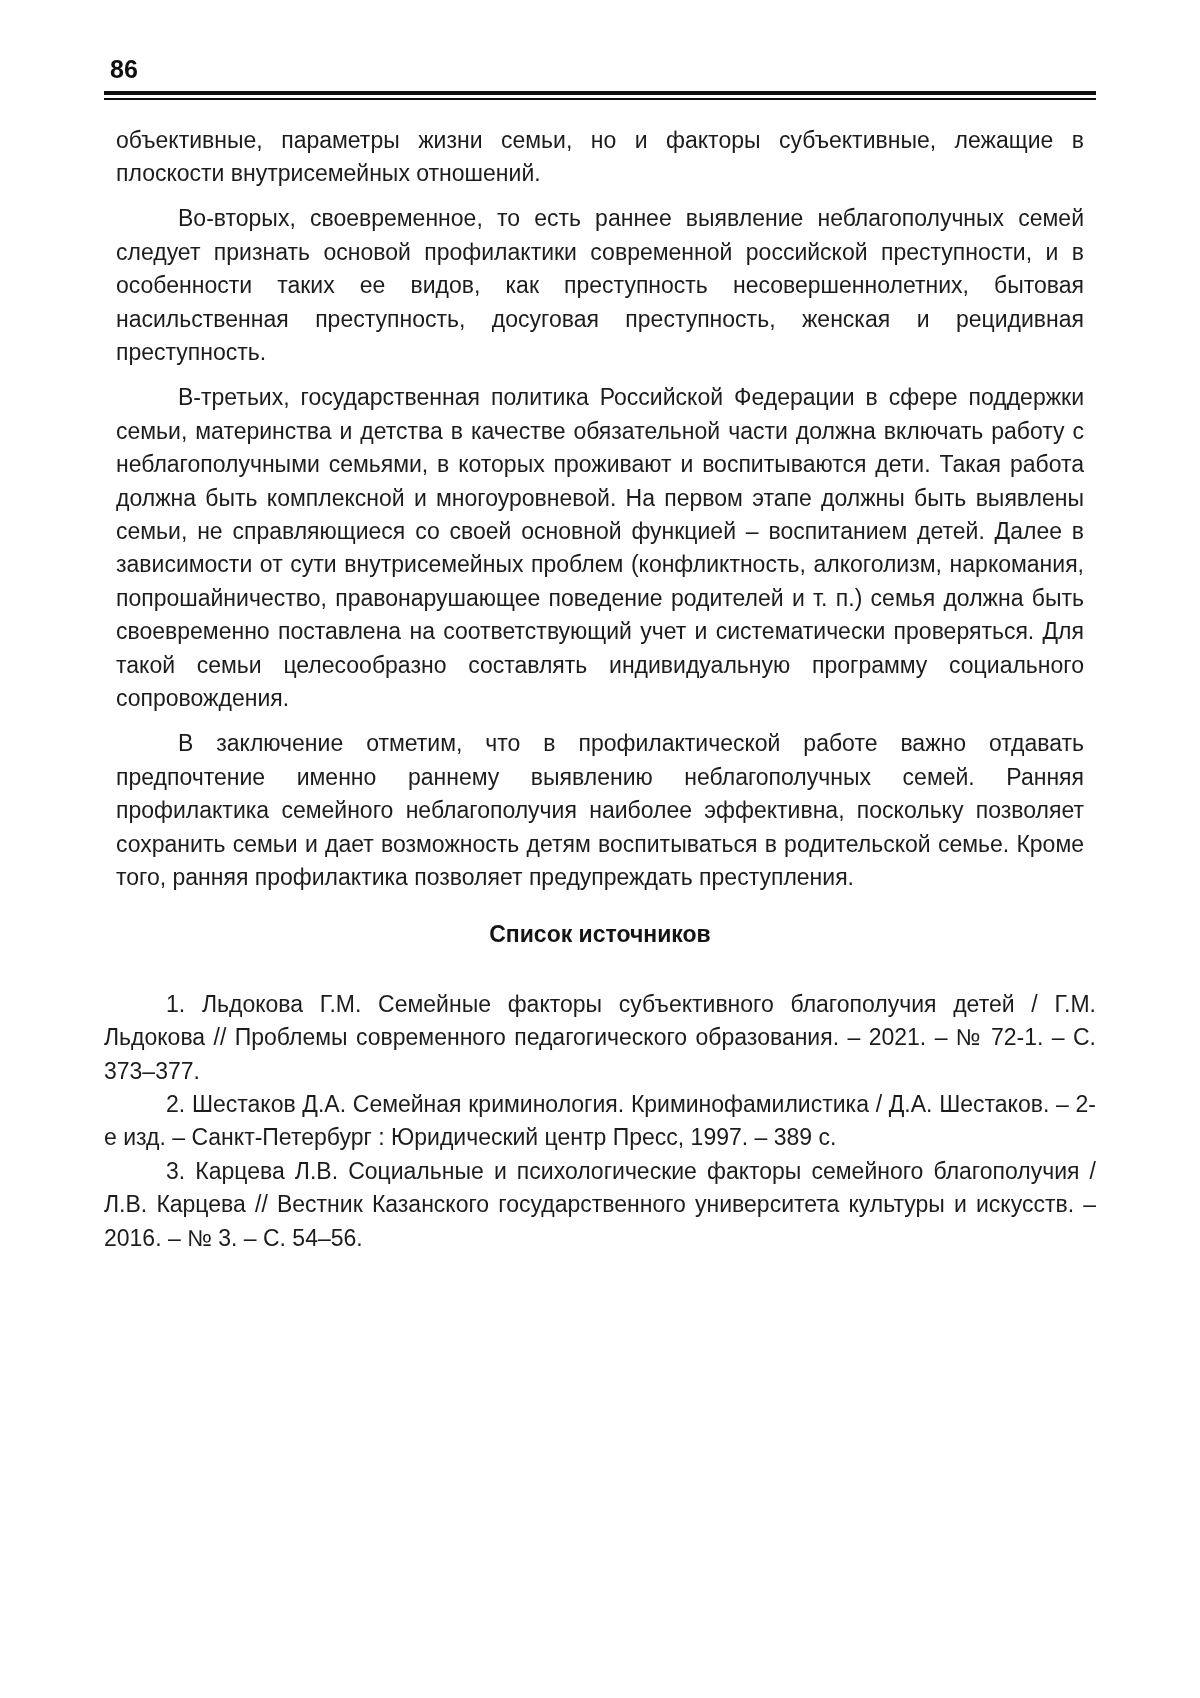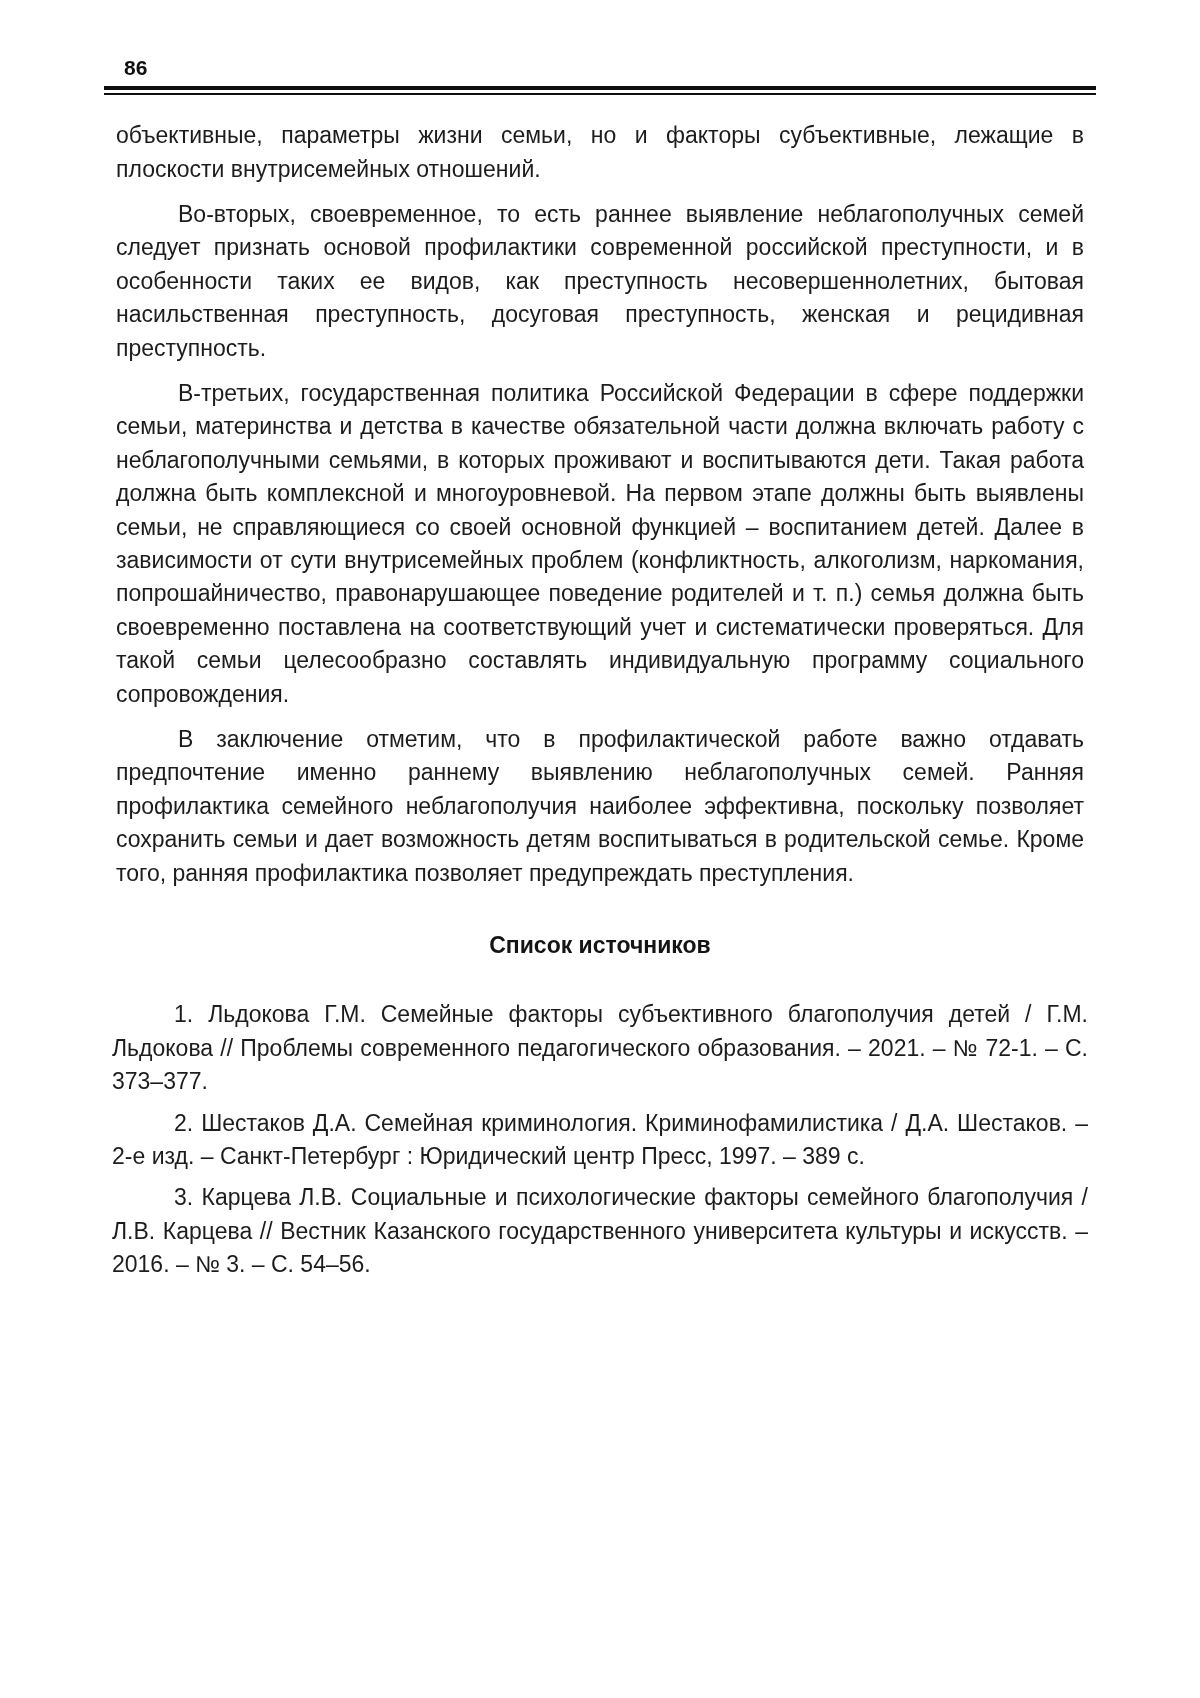--- a/index.html
+++ b/index.html
@@ -15,24 +15,24 @@
     position: relative;
     font-family: "Liberation Sans", "DejaVu Sans", sans-serif;
     color: #1c1c1c;
     overflow: hidden;
   }
   .page-inner {
     padding: 56px 104px 0 104px;
     box-sizing: border-box;
   }
   .page-number {
-    font-size: 21px;
+    font-size: 25px;
     font-weight: bold;
     color: #0f0f0f;
-    margin: 0 0 7px 20px;
+    margin: 0 0 7px 6px;
     line-height: 1.1;
   }
   .double-rule {
     height: 3px;
     border-top: 4px solid #0f0f0f;
     border-bottom: 2px solid #0f0f0f;
     margin-bottom: 24px;
   }
   .body-text p {
     margin: 12px;
@@ -41,25 +41,25 @@
     text-align: justify;
   }
   .indent {
     text-indent: 62px;
   }
   .sources-heading {
     text-align: center;
     font-weight: bold;
     font-size: 23px;
     line-height: 33.4px;
-    margin: 39px 0 36px 0;
+    margin: 24px 0 36px 0;
     color: #141414;
   }
   .sources p {
-    margin: 8px;
+    margin: 0;
     font-size: 23px;
     line-height: 33.4px;
     text-align: justify;
     text-indent: 62px;
   }
 </style>
 </head>
 <body>
 
 <div class="page">

